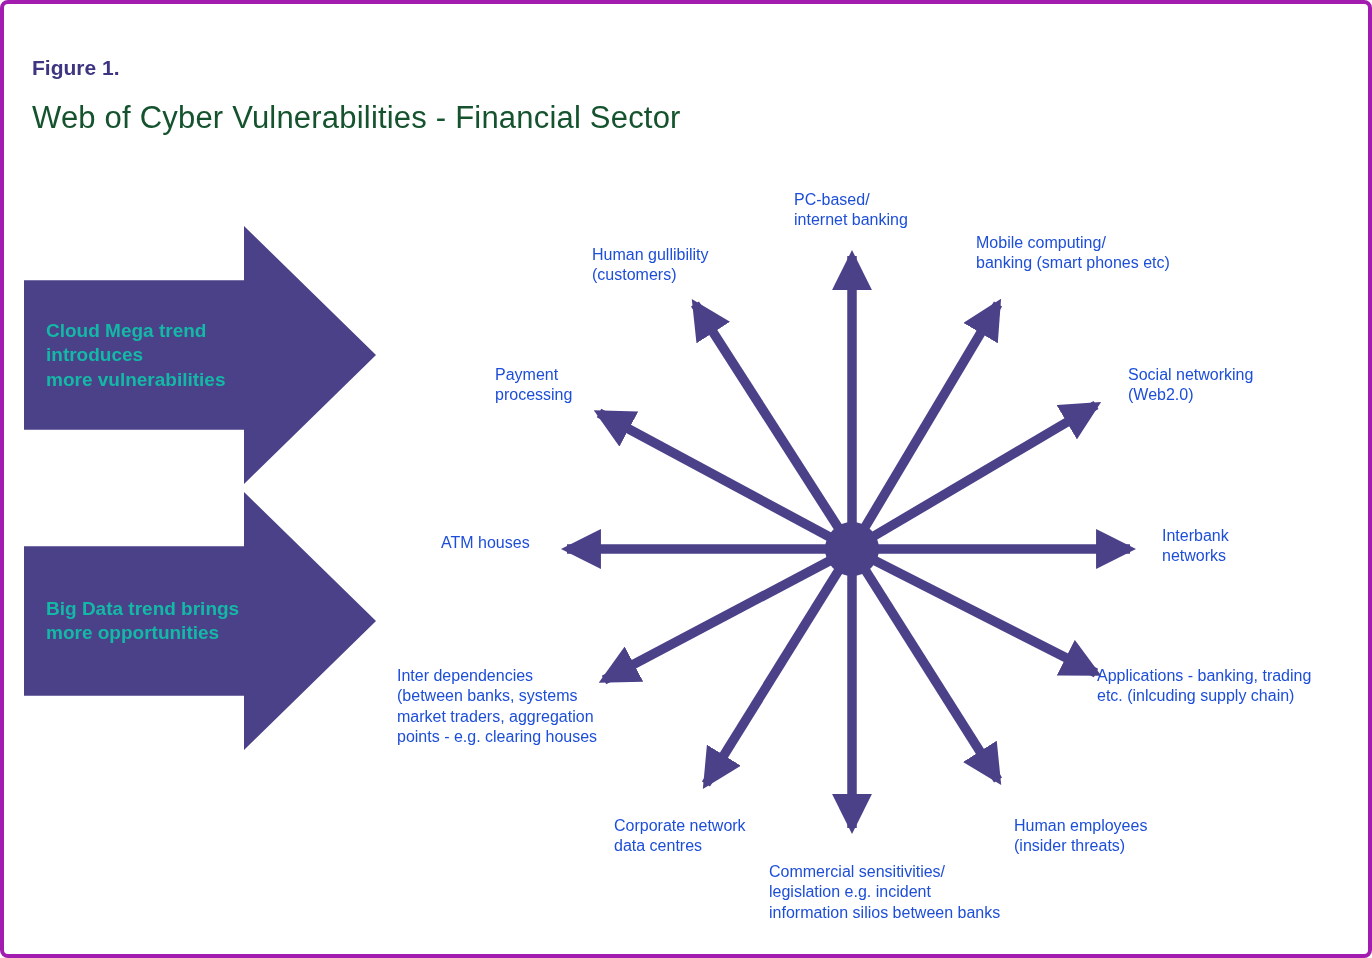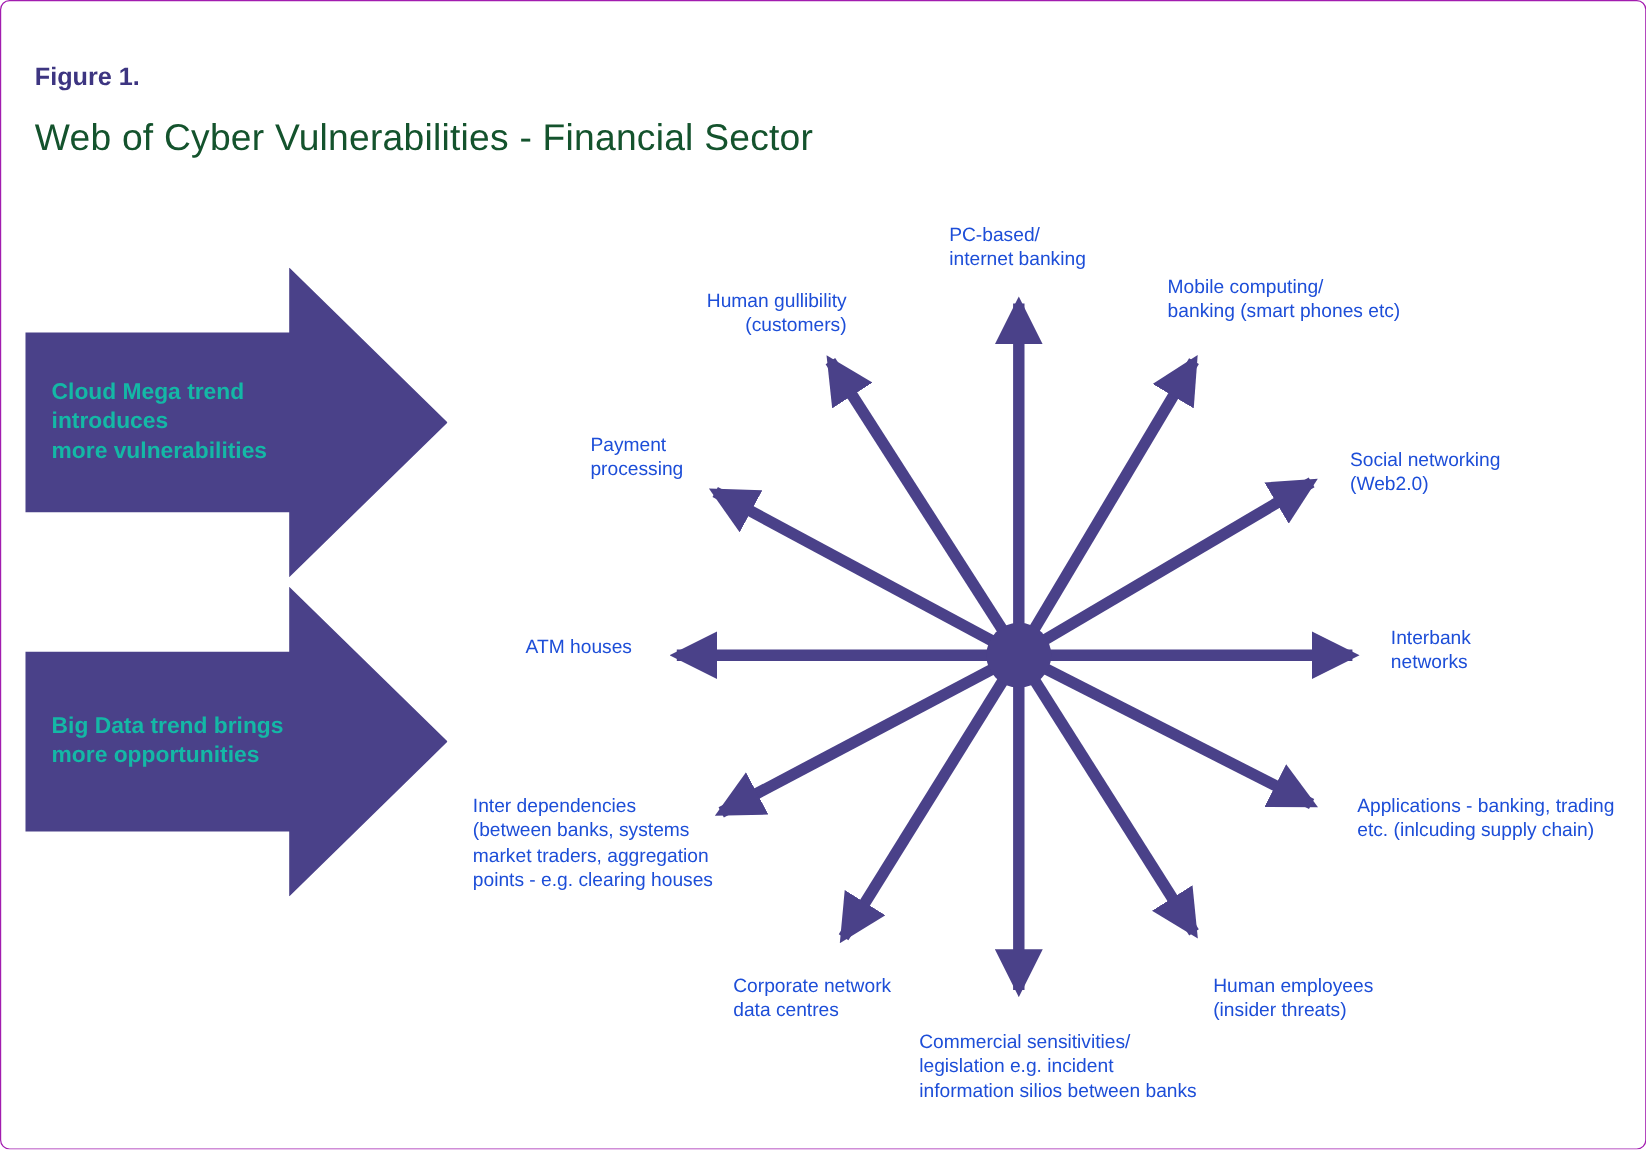--- a/index.html
+++ b/index.html
@@ -1,21 +1,21 @@
 <!DOCTYPE html>
 <html><head>
 <meta charset="utf-8">
 <style>
   html, body { margin: 0; padding: 0; background: #fff; }
   #page {
     position: relative;
     width: 1372px;
     height: 958px;
     box-sizing: border-box;
-    border: 1px solid #a21caf;
+    border: 4px solid #a21caf;
     border-radius: 8px;
     background: #ffffff;
     font-family: "Liberation Sans", sans-serif;
     overflow: hidden;
   }
   .figure-label {
     position: absolute;
     left: 28px;
     top: 52px;
     font-size: 21px;
@@ -97,36 +97,36 @@
       <line x1="848" y1="545" x2="1092" y2="669" marker-end="url(#ah)"></line>
       <line x1="848" y1="545" x2="702" y2="780" marker-end="url(#ah)"></line>
       <line x1="848" y1="545" x2="994" y2="776" marker-end="url(#ah)"></line>
       <line x1="848" y1="545" x2="848" y2="824" marker-end="url(#ah)"></line>
     </g>
     <circle cx="848" cy="545" r="27" fill="#4a4189"></circle>
   </svg>
 
   <div class="spoke-label" style="left:790px;  top:186px;">PC-based/
 internet banking</div>
-  <div class="spoke-label" style="left:588px;  top:241px;text-align:right;">Human gullibility
+  <div class="spoke-label" style="left:588px;  top:241px;">Human gullibility
 (customers)</div>
   <div class="spoke-label" style="left:972px;  top:229px;">Mobile computing/
 banking (smart phones etc)</div>
   <div class="spoke-label" style="left:491px;  top:361px;">Payment
 processing</div>
-  <div class="spoke-label" style="left:1124px; top:373px;">Social networking
+  <div class="spoke-label" style="left:1124px; top:361px;">Social networking
 (Web2.0)</div>
   <div class="spoke-label" style="left:437px;  top:529px;">ATM houses</div>
   <div class="spoke-label" style="left:1158px; top:522px;">Interbank
 networks</div>
   <div class="spoke-label" style="left:393px;  top:662px;">Inter dependencies
 (between banks, systems
 market traders, aggregation
 points - e.g. clearing houses</div>
-  <div class="spoke-label" style="left:1130px; top:662px;">Applications - banking, trading
+  <div class="spoke-label" style="left:1093px; top:662px;">Applications - banking, trading
 etc. (inlcuding supply chain)</div>
   <div class="spoke-label" style="left:610px;  top:812px;">Corporate network
 data centres</div>
   <div class="spoke-label" style="left:1010px; top:812px;">Human employees
 (insider threats)</div>
   <div class="spoke-label" style="left:765px;  top:858px;">Commercial sensitivities/
 legislation e.g. incident
 information silios between banks</div>
 
 </div>

